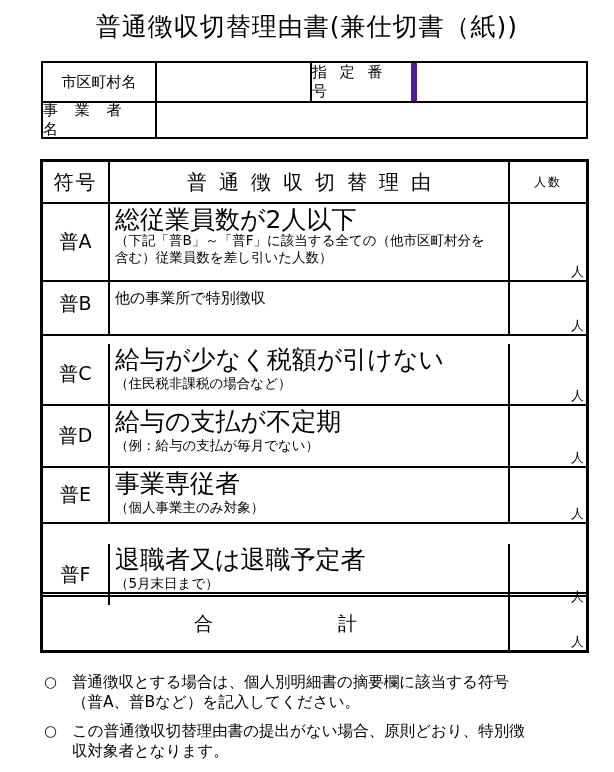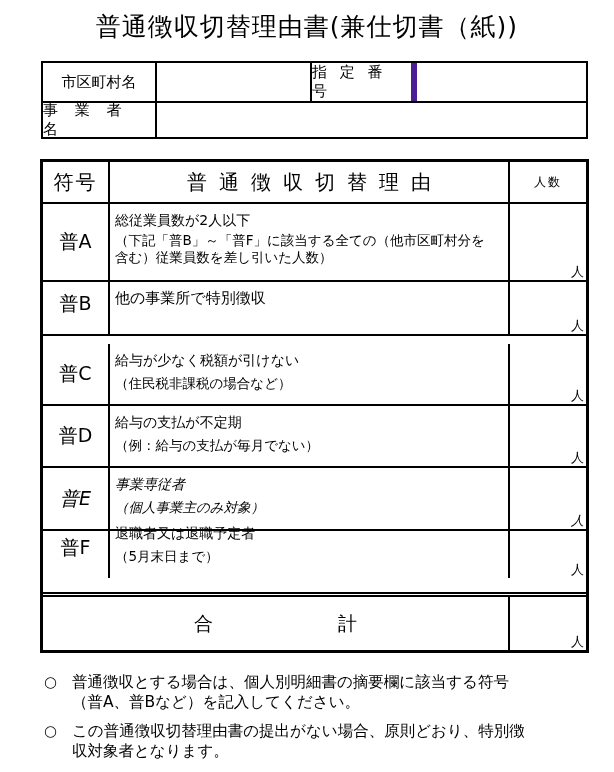--- a/index.html
+++ b/index.html
@@ -41,21 +41,21 @@
               display: flex; align-items: center; justify-content: center; font-size: 19px; }
   .mrow .c2 { position: absolute; left: 67px; top: 0; width: 400px; height: 100%;
               border-right: 2px solid #000; box-sizing: border-box; padding-left: 5px; }
   .mrow .c3 { position: absolute; left: 467px; top: 0; right: 0; height: 100%;
               box-sizing: border-box; }
   .hdr .c1 { font-size: 20px; letter-spacing: 2px; }
   .hdr .c2 { display: flex; align-items: center; justify-content: center;
              font-size: 20px; letter-spacing: 12px; padding-left: 12px; }
   .hdr .c3 { display: flex; align-items: center; justify-content: center;
              font-size: 12px; letter-spacing: 2px; }
-  .reason-main { font-size: 14px; margin-top: 4px; line-height: 24px; white-space: nowrap; }
+  .reason-main { font-size: 25px; margin-top: 4px; line-height: 24px; white-space: nowrap; }
   .reason-sub { font-size: 13.5px; line-height: 17px; white-space: nowrap; }
   .reason-only { font-size: 15px; margin-top: 12px; line-height: 24px; }
   .unit { position: absolute; right: 2px; bottom: 1px; font-size: 13px; line-height: 14px; }
   .double { position: absolute; left: 0; width: 100%; top: 0; height: 5px;
             border-top: 2px solid #000; border-bottom: 2px solid #000; box-sizing: border-box; }
   .total .c12 { position: absolute; left: 0; top: 0; width: 467px; height: 100%;
                 border-right: 2px solid #000; box-sizing: border-box;
                 display: flex; align-items: center; justify-content: center; font-size: 19px; }
   .total .c12 span { display: inline-block; }
   .total .gap { width: 125px; }
@@ -132,33 +132,33 @@
     <div class="c2">
       <div class="reason-main">給与の支払が不定期</div>
       <div class="reason-sub" style="margin-top:3px;">（例：給与の支払が毎月でない）</div>
     </div>
     <div class="c3">
       <span></span>
       <span class="unit">人</span>
     </div>
   </div>
 
-  <div class="mrow bb" style="top:306px; height:63px;font-style:italic;">
+  <div class="mrow bb" style="top:306px; height:56px;">
     <div class="c1">普E</div>
     <div class="c2">
       <div class="reason-main">事業専従者</div>
       <div class="reason-sub" style="margin-top:3px;">（個人事業主のみ対象）</div>
     </div>
     <div class="c3">
       <span></span>
       <span class="unit">人</span>
     </div>
   </div>
 
-  <div class="mrow" style="top:355px; height:61px;">
+  <div class="mrow" style="top:382px; height:61px;">
     <div class="c1">普F</div>
     <div class="c2">
       <div class="reason-main">退職者又は退職予定者</div>
       <div class="reason-sub" style="margin-top:3px;">（5月末日まで）</div>
     </div>
     <div class="c3">
       <span></span>
       <span class="unit">人</span>
     </div>
   </div>

